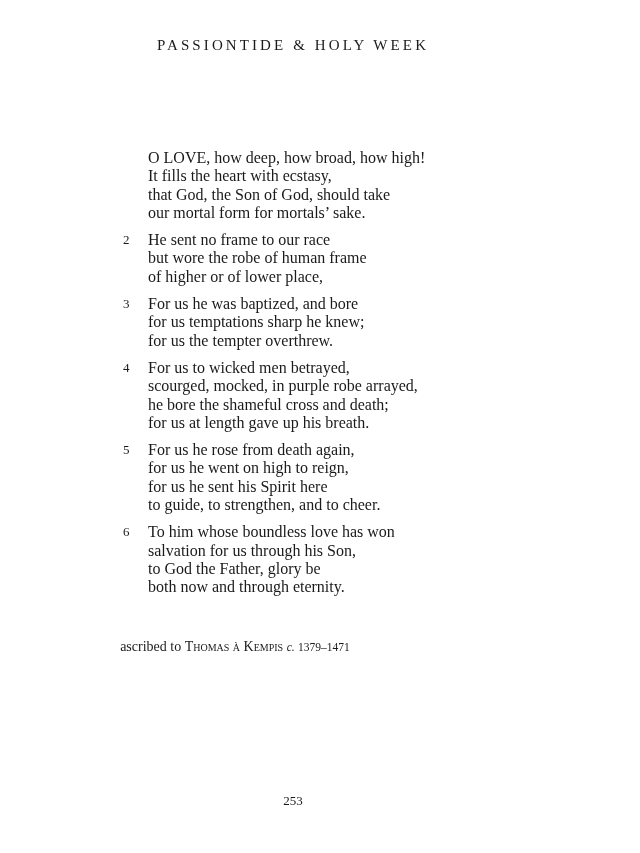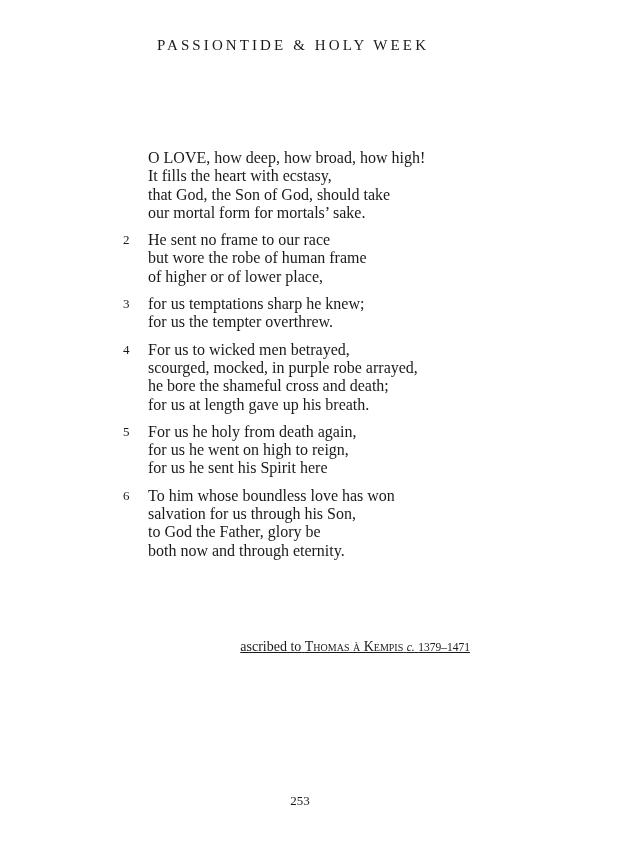--- a/index.html
+++ b/index.html
@@ -13,30 +13,29 @@
     font-size: 15px; letter-spacing: 3.1px;
   }
   .hymn { position: absolute; top: 149px; left: 123px; }
   .verse { position: relative; margin-bottom: 9px; }
   .verse-num {
     position: absolute; left: 0; top: 0; font-size: 13px; line-height: 18.3px;
   }
   .lines { margin-left: 25px; }
   .line { font-size: 16px; line-height: 18.3px; white-space: nowrap; }
   .attrib {
-    position: absolute; top: 638px; left: 0; width: 470px; text-align: right;
-    font-size: 14px; line-height: 18px; text-decoration: underline;
+    position: absolute; top: 638px; left: 0; width: 470px; text-align: center;
+    font-size: 14px; line-height: 18px;
   }
   .attrib .sc { font-variant: small-caps; }
   .attrib .dates { font-size: 11.5px; }
   .attrib .it { font-style: italic; }
   .page-num {
     position: absolute; top: 793px; left: 0; width: 586px; text-align: center;
     font-size: 13px;
-    margin-left: 7px;
   }
 </style>
 </head>
 <body>
 
 <div class="running-head">PASSIONTIDE &amp; HOLY WEEK</div>
 
 <div class="hymn">
   <div class="verse">
     <span class="verse-num"></span>
@@ -51,39 +50,41 @@
     <span class="verse-num">2</span>
     <div class="lines">
       <div class="line">He sent no frame to our race</div>
       <div class="line">but wore the robe of human frame</div>
       <div class="line">of higher or of lower place,</div>
     </div>
   </div>
   <div class="verse">
     <span class="verse-num">3</span>
     <div class="lines">
+      <div class="line">For us he was baptized, and bore</div>
       <div class="line">for us temptations sharp he knew;</div>
       <div class="line">for us the tempter overthrew.</div>
     </div>
   </div>
   <div class="verse">
     <span class="verse-num">4</span>
     <div class="lines">
       <div class="line">For us to wicked men betrayed,</div>
       <div class="line">scourged, mocked, in purple robe arrayed,</div>
       <div class="line">he bore the shameful cross and death;</div>
       <div class="line">for us at length gave up his breath.</div>
     </div>
   </div>
   <div class="verse">
     <span class="verse-num">5</span>
     <div class="lines">
-      <div class="line">For us he holy from death again,</div>
+      <div class="line">For us he rose from death again,</div>
       <div class="line">for us he went on high to reign,</div>
       <div class="line">for us he sent his Spirit here</div>
+      <div class="line">to guide, to strengthen, and to cheer.</div>
     </div>
   </div>
   <div class="verse">
     <span class="verse-num">6</span>
     <div class="lines">
       <div class="line">To him whose boundless love has won</div>
       <div class="line">salvation for us through his Son,</div>
       <div class="line">to God the Father, glory be</div>
       <div class="line">both now and through eternity.</div>
     </div>

